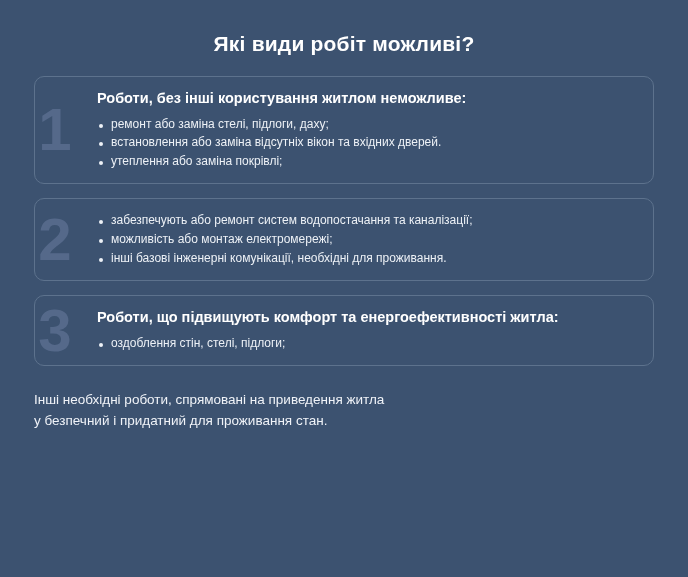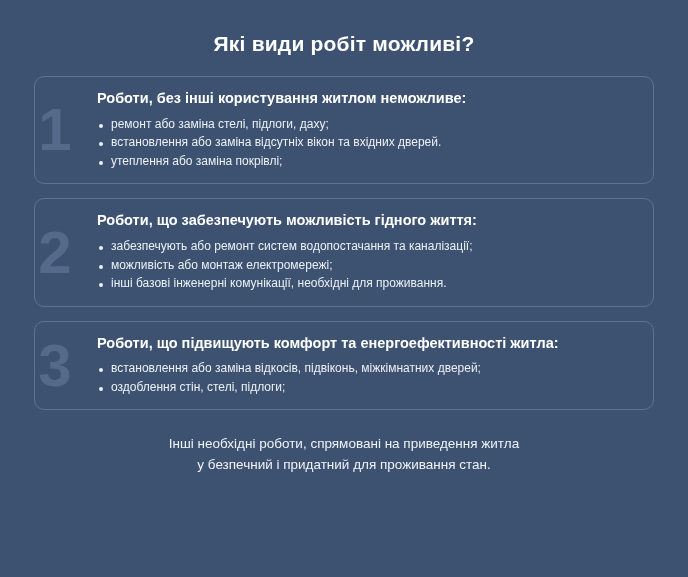--- a/index.html
+++ b/index.html
@@ -79,21 +79,21 @@
     content: "";
     position: absolute;
     left: 2px;
     top: 9px;
     width: 4px;
     height: 4px;
     border-radius: 50%;
     background: #edf1f6;
   }
   .footer-note {
-    text-align: center;
+    text-align: left;
     font-size: 13.5px;
     line-height: 1.5;
     color: #f0f3f8;
     margin-top: 24px;
   }
   .footer-note .line {
     display: block;
   }
 </style>
 </head>
@@ -110,33 +110,31 @@
       <div class="card-heading">Роботи, без інші користування житлом неможливе:</div>
       <ul class="card-list">
         <li>ремонт або заміна стелі, підлоги, даху;</li>
         <li>встановлення або заміна відсутніх вікон та вхідних дверей.</li>
         <li>утеплення або заміна покрівлі;</li>
       </ul>
     </div>
 
     <div class="card">
       <div class="card-number">2</div>
-      <div class="card-heading">Роботи, що забезпечують можливість гідного життя:</div>
       <ul class="card-list">
         <li>забезпечують або ремонт систем водопостачання та каналізації;</li>
         <li>можливість або монтаж електромережі;</li>
         <li>інші базові інженерні комунікації, необхідні для проживання.</li>
       </ul>
     </div>
 
     <div class="card">
       <div class="card-number">3</div>
       <div class="card-heading">Роботи, що підвищують комфорт та енергоефективності житла:</div>
       <ul class="card-list">
-        <li>встановлення або заміна відкосів, підвіконь, міжкімнатних дверей;</li>
         <li>оздоблення стін, стелі, підлоги;</li>
       </ul>
     </div>
 
   </div>
 
   <div class="footer-note">
     <span class="line">Інші необхідні роботи, спрямовані на приведення житла</span>
     <span class="line">у безпечний і придатний для проживання стан.</span>
   </div>

